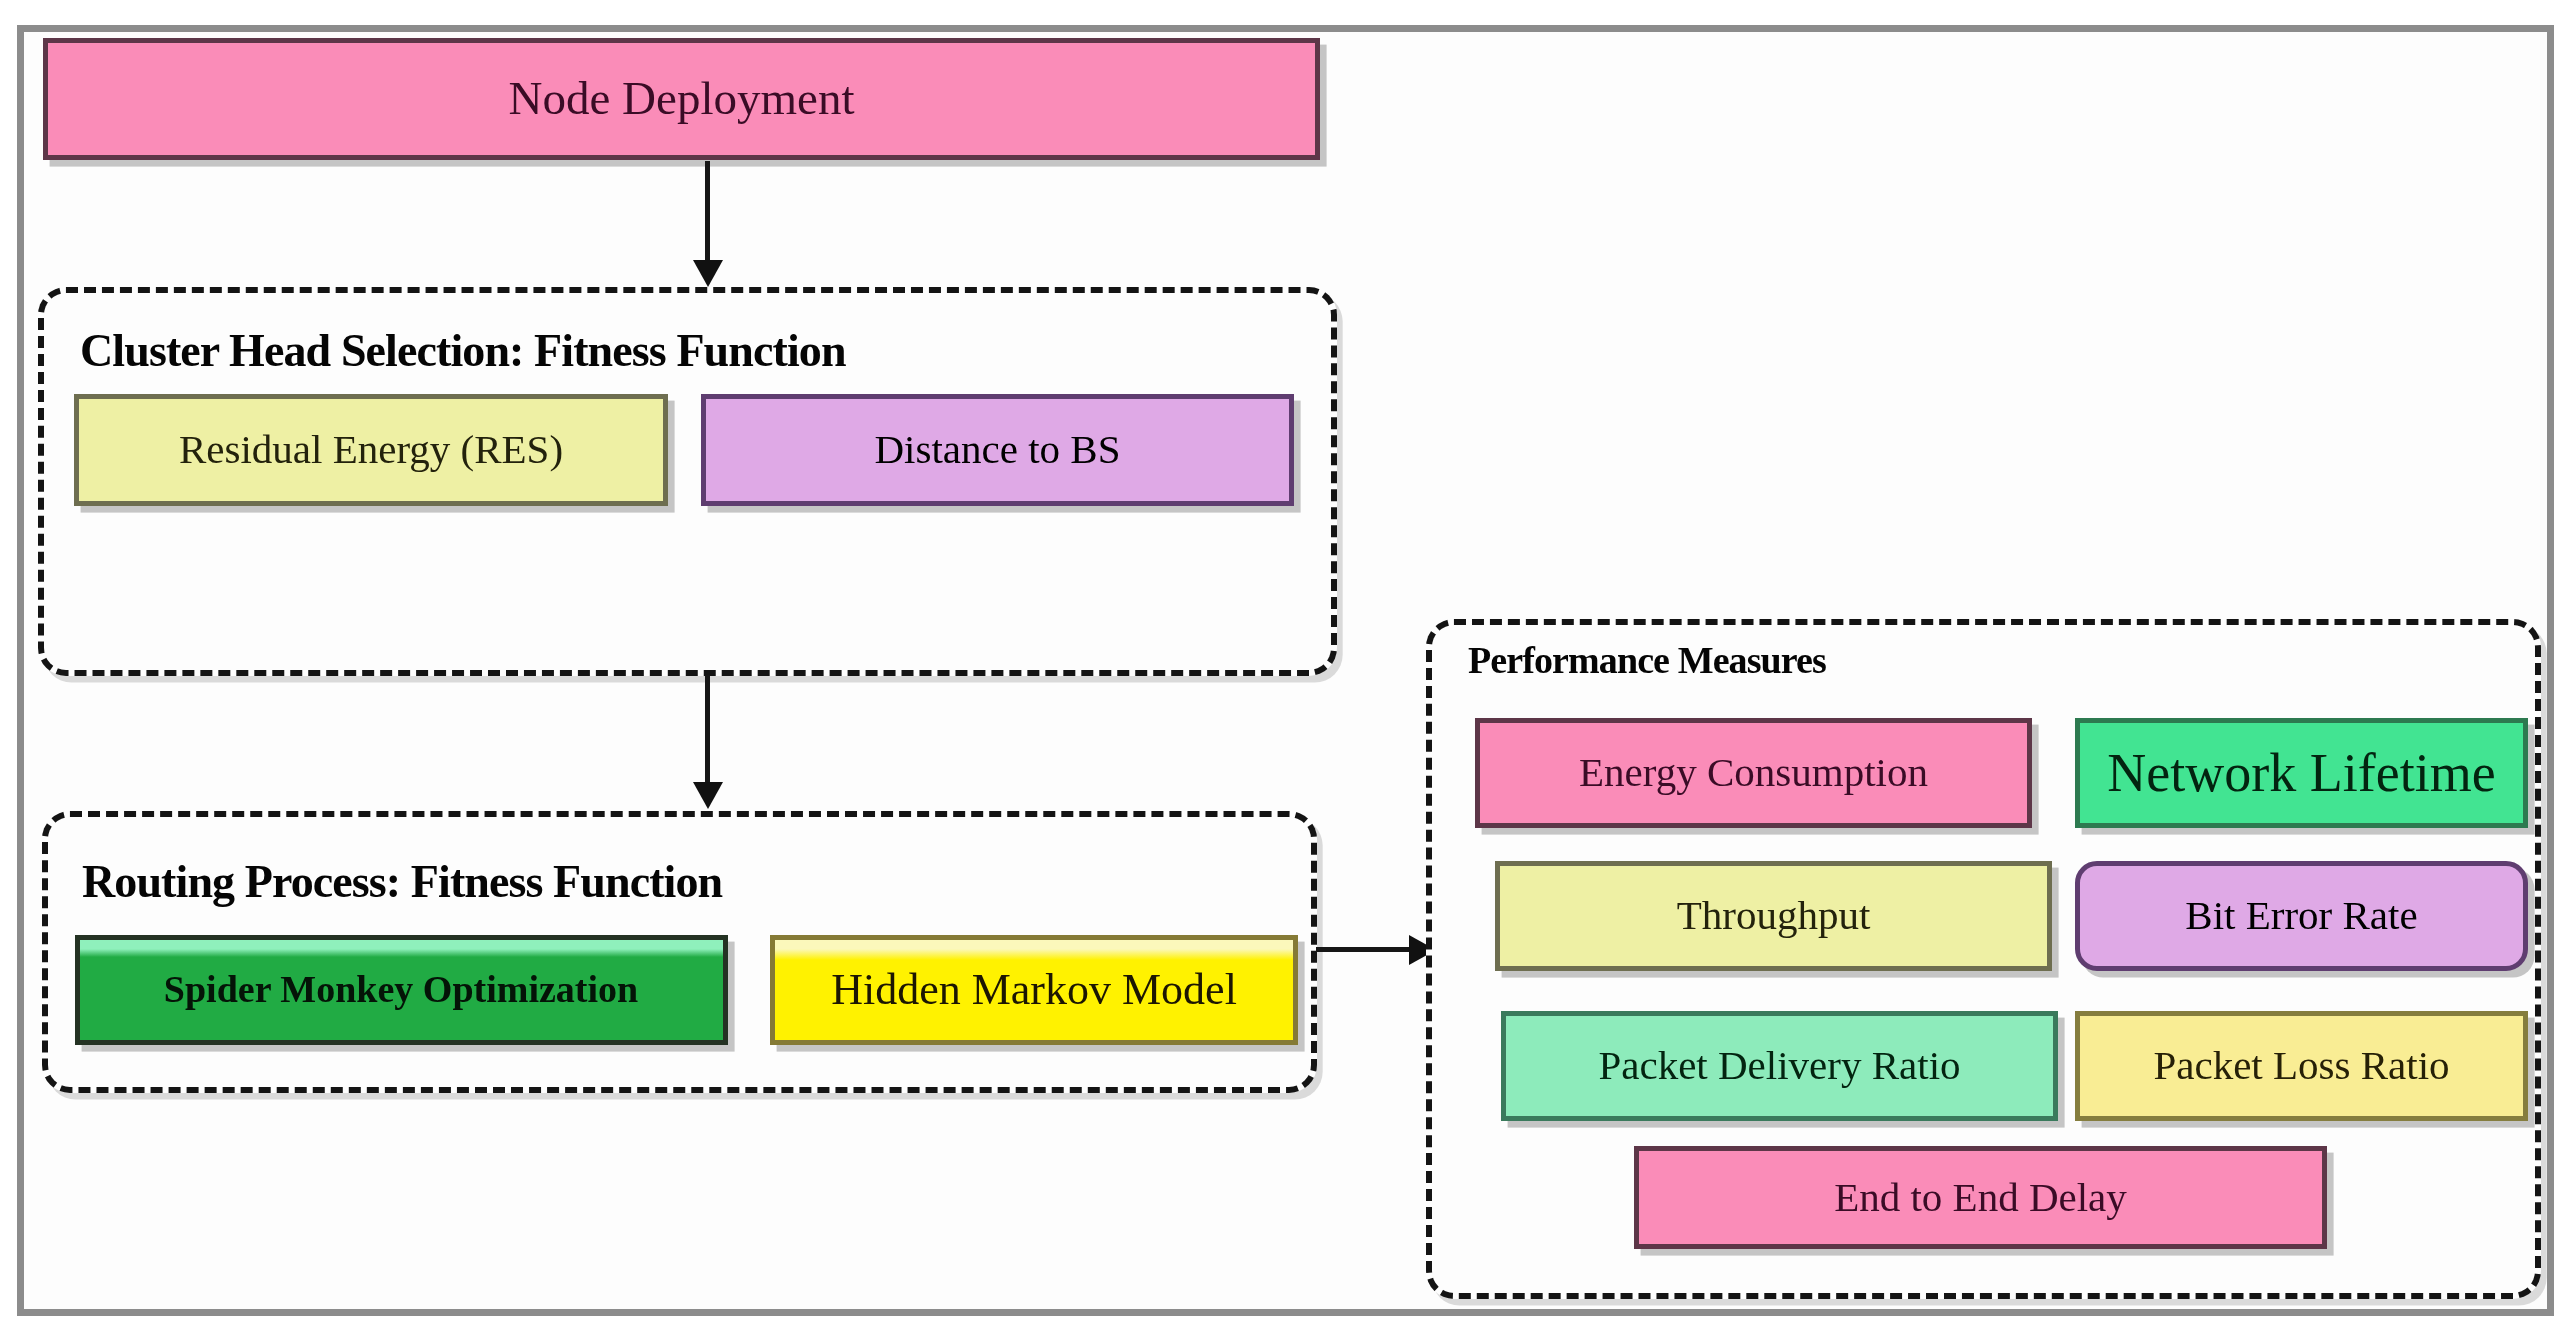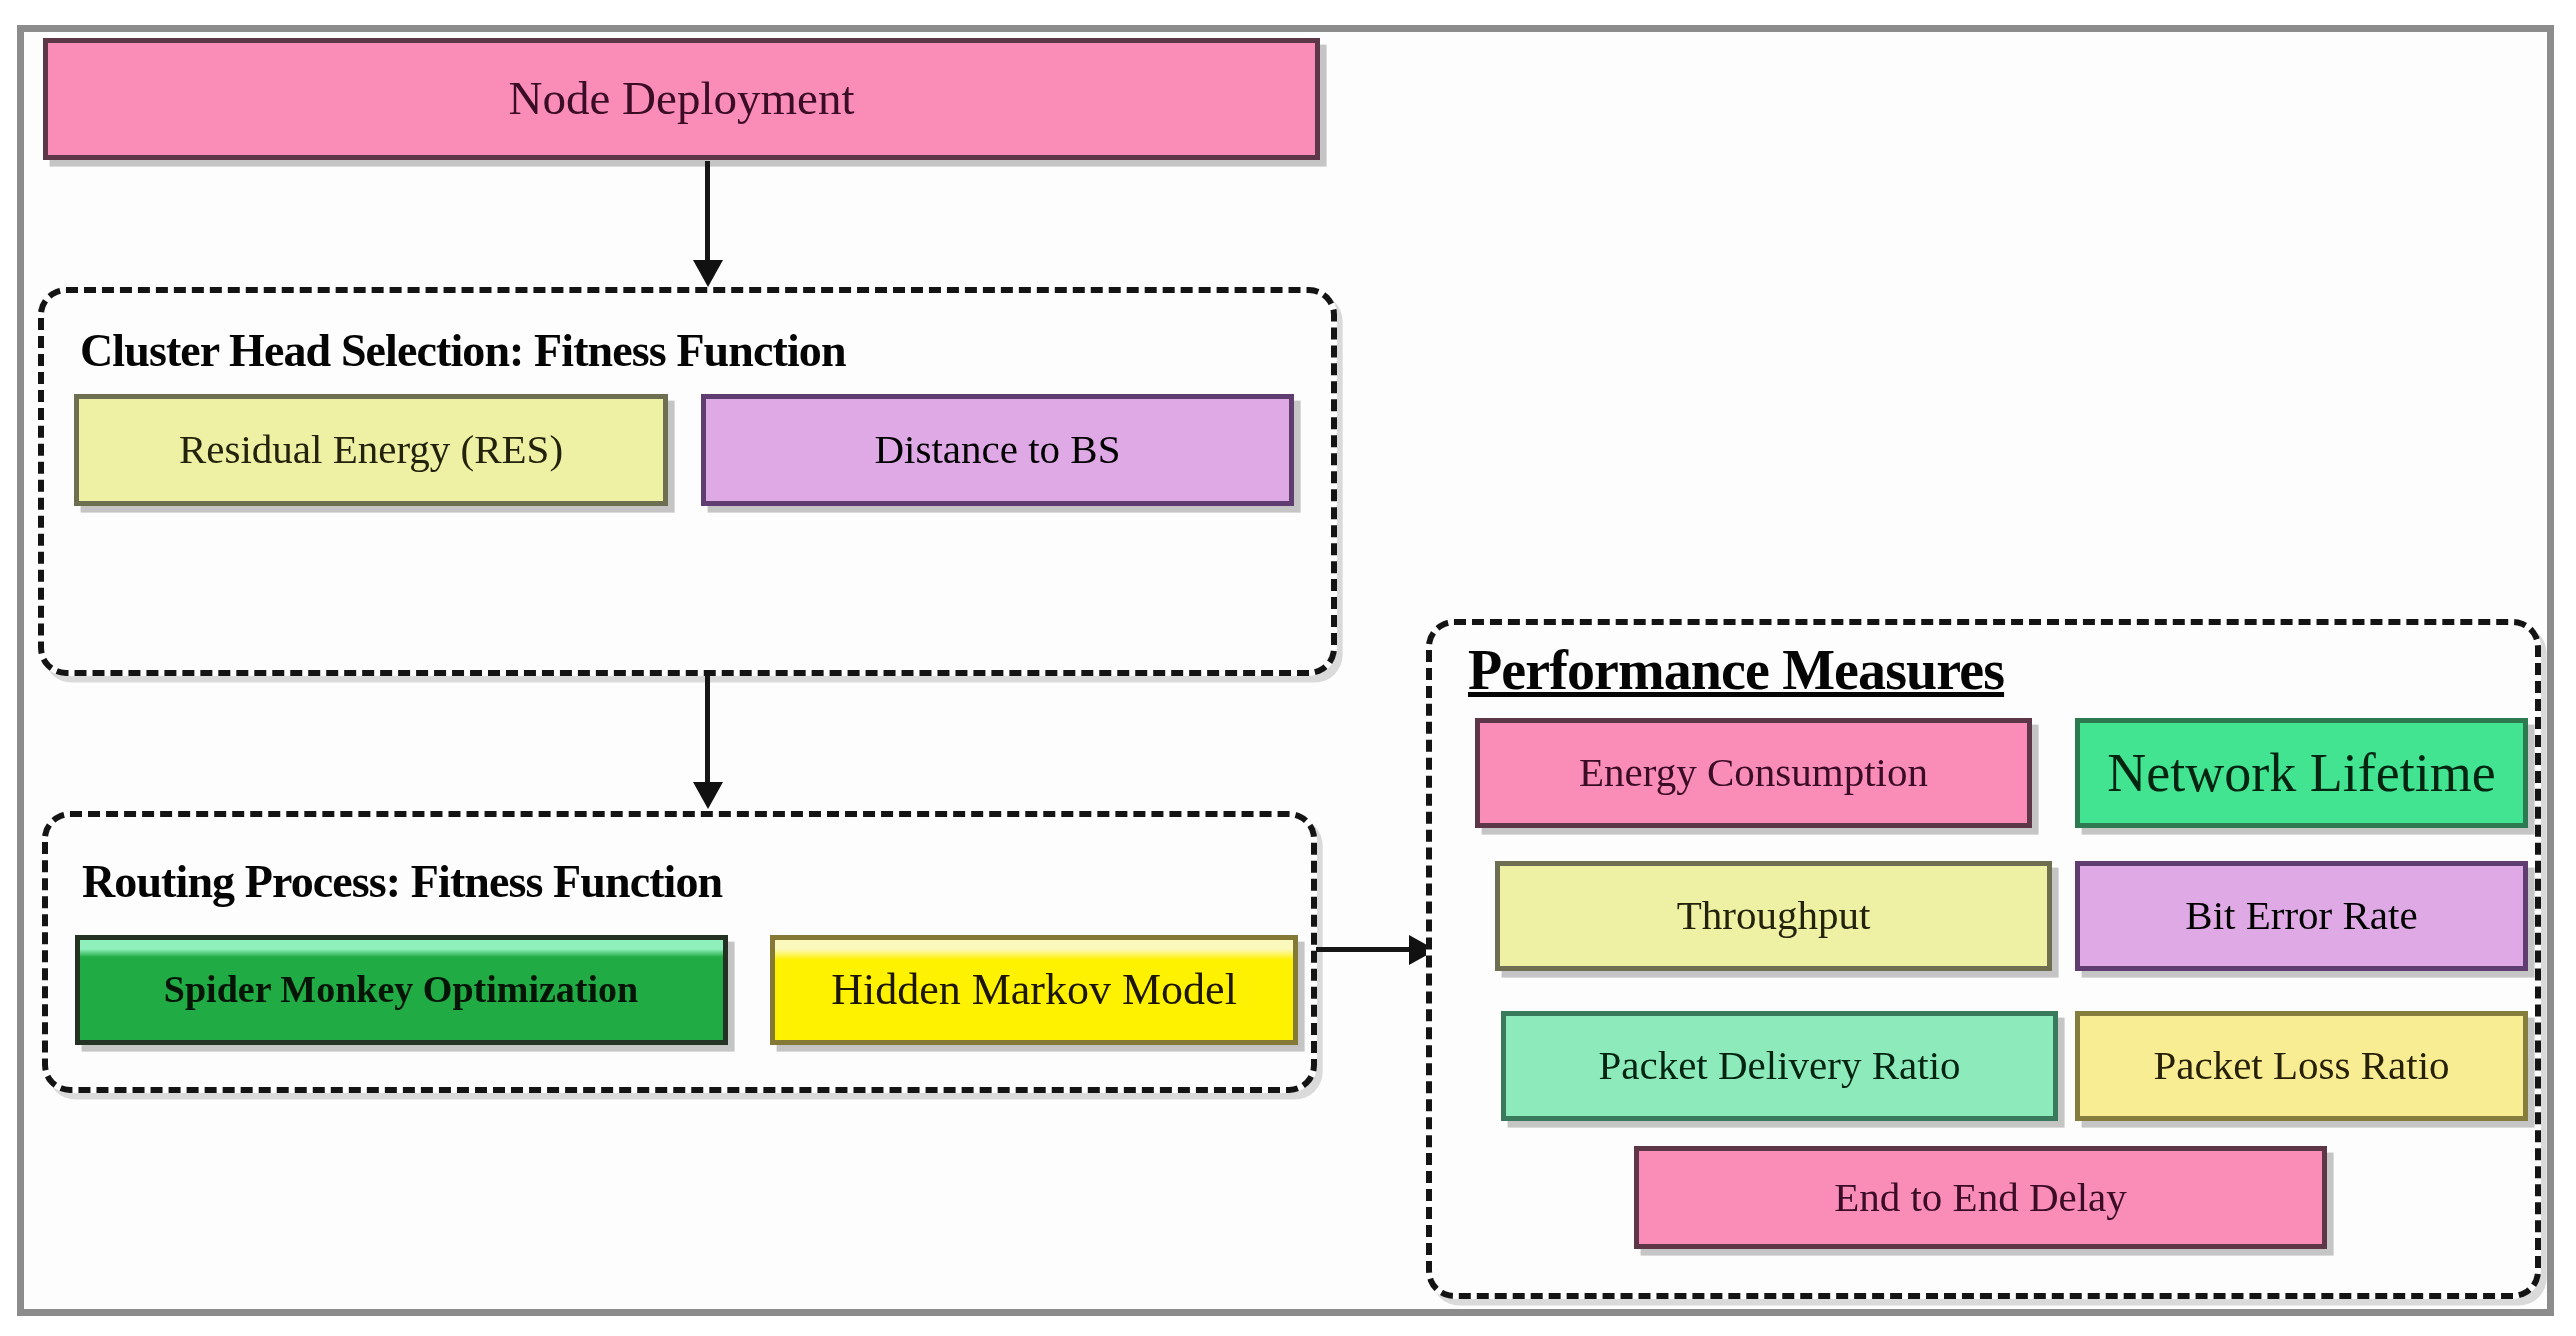--- a/index.html
+++ b/index.html
@@ -67,25 +67,25 @@
   .pos-routing{left:42px;top:811px;width:1263px;height:270px;}
   .pos-routing-title{left:34px;top:38px;font-size:46px;}
   .pos-smo{left:26.5px;top:118px;width:643px;height:100px;font-size:38px;font-weight:bold;}
   .pos-hmm{left:722px;top:118px;width:518px;height:100px;font-size:44px;}
   
   .pos-arrow3{left:1316px;top:934px;width:121px;height:32px;}
   .pos-arrow3 .line{left:0;top:13.2px;width:95px;height:4.7px;}
   .pos-arrow3 .head{left:93px;top:0.9px;}
   
   .pos-perf{left:1426px;top:619px;width:1103px;height:668px;}
-  .pos-perf-title{left:36px;top:13.2px;font-size:56px;text-decoration:underline;}
+  .pos-perf-title{left:36px;top:13.2px;font-size:38px;}
   .pos-ec {left:43px;top:93px;width:547px;height:100px;font-size:41px;}
   .pos-nl {left:643px;top:93px;width:443px;height:100px;font-size:54px;}
   .pos-tp {left:43px;top:236px;width:547px;height:100px;font-size:41px;margin-left:20px;}
-  .pos-ber{left:643px;top:236px;width:443px;height:100px;font-size:41px;}
+  .pos-ber{left:643px;top:236px;width:443px;height:100px;font-size:41px;border-radius:22px;}
   .pos-pdr{left:43px;top:386px;width:547px;height:100px;font-size:41px;}
   .pos-plr{left:643px;top:386px;width:443px;height:100px;font-size:41px;}
   .pos-eed{left:202px;top:521px;width:683px;height:93px;font-size:41px;}
 </style>
 </head>
 <body>
 
 <div class="canvas">
 
   <div class="frame"></div>

